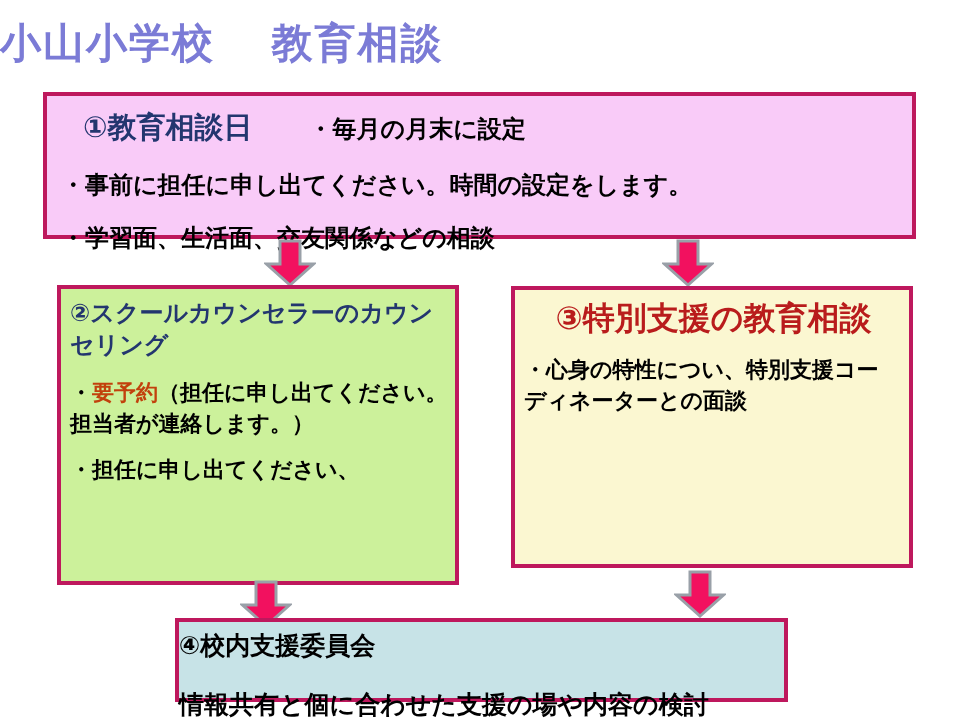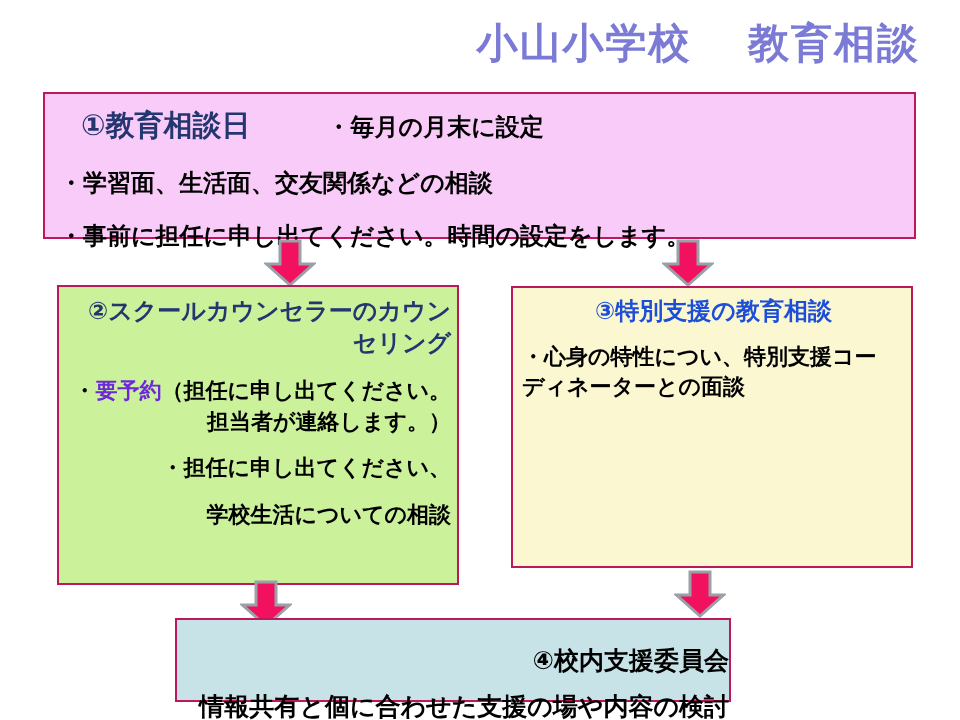--- a/index.html
+++ b/index.html
@@ -3,82 +3,81 @@
 <meta charset="utf-8">
 <style>
   html,body{margin:0;padding:0;background:#fff;}
   #slide{
     position:relative;width:960px;height:720px;background:#ffffff;
     font-family:"Liberation Sans","DejaVu Sans",sans-serif;
     font-weight:bold;color:#000;overflow:hidden;
   }
   
   #title{
-    position:absolute;left:0;top:16px;width:920px;text-align:right;
+    position:absolute;left:0;top:16px;width:920px;text-align:left;
     font-size:41px;color:#7b7bd6;letter-spacing:2px;white-space:pre;
   }
   
-  .box{position:absolute;border:2px solid #be185d;box-sizing:border-box;}
+  .box{position:absolute;border:4px solid #be185d;box-sizing:border-box;}
   .pre{white-space:pre-line;}
   
   #box1{left:43px;top:92px;width:873px;height:147px;background:#f9cbf8;padding:12px 14px 0 14px;}
   #box1 .row1{display:flex;align-items:baseline;}
   #box1 .h{font-size:29px;color:#23366f;margin-left:22px;}
-  #box1 .note{font-size:24px;margin-left:76px;}
+  #box1 .note{font-size:24px;margin-left:56px;}
   #box1 .b{font-size:24px;margin-top:21px;}
   
-  #box2{left:57px;top:285px;width:402px;height:300px;background:#ccf19b;padding:8px 6px 12px 9px;font-size:22px;line-height:1.4;text-align:right;}
+  #box2{left:57px;top:285px;width:402px;height:300px;background:#ccf19b;padding:8px 6px 12px 9px;font-size:22px;line-height:1.4;}
   #box2 .h{font-size:24px;color:#23366f;line-height:1.35;margin-bottom:16px;}
   #box2 p{margin:0 0 16px 0;}
   
   #box3{left:511px;top:286px;width:402px;height:282px;background:#fbf7d1;padding:6px 6px 0 9px;font-size:22px;line-height:1.4;}
-  #box3 .h{font-size:24px;color:#1d4ed8;text-align:center;margin-bottom:14px;}
+  #box3 .h{font-size:32px;color:#b91c1c;text-align:center;margin-bottom:14px;}
   #box3 p{margin:0 0 16px 0;}
-  .red{color:#6d28d9;}
+  .red{color:#c2410c;}
   
-  #box4{left:175px;top:618px;width:556px;height:84px;background:#c7e3e7;text-align:right;padding-top:24px;font-size:25px;}
-  #box4 .l2{margin-top:13px;font-family:Liberation Serif, serif;}
+  #box4{left:175px;top:618px;width:613px;height:84px;background:#c7e3e7;text-align:left;padding-top:7px;font-size:25px;}
+  #box4 .l2{margin-top:26px;font-family:Liberation Serif, serif;}
   
   .arrow{position:absolute;width:52px;height:48px;}
   .arrow path{fill:#f2115f;stroke:#99a0a8;stroke-width:3;}
   #arrowA{left:264px;top:239px;}
   #arrowB{left:662px;top:239px;}
   #arrowC{left:240px;top:580px;}
   #arrowD{left:674px;top:570px;}
 </style>
 </head>
 <body>
 
 <div id="slide">
 
   <div id="title">小山小学校　 教育相談</div>
 
   <div id="box1" class="box">
     <div class="row1">
       <span class="h">①教育相談日</span>
       <span class="note">・毎月の月末に設定</span>
     </div>
+    <div class="b">・事前に担任に申し出てください。時間の設定をします。</div>
     <div class="b">・学習面、生活面、交友関係などの相談</div>
-    <div class="b">・事前に担任に申し出てください。時間の設定をします。</div>
   </div>
 
   <svg id="arrowA" class="arrow" viewBox="0 0 52 48">
     <path d="M16 2 H36 V25 H49.5 L26 46 L2.5 25 H16 Z"></path>
   </svg>
   <svg id="arrowB" class="arrow" viewBox="0 0 52 48">
     <path d="M16 2 H36 V25 H49.5 L26 46 L2.5 25 H16 Z"></path>
   </svg>
 
   <div id="box2" class="box">
     <div class="h pre">②スクールカウンセラーのカウン
 セリング</div>
     <p class="pre"><span>・</span><span class="red">要予約</span><span>（担任に申し出てください。
 担当者が連絡します。）</span></p>
     <p>・担任に申し出てください、</p>
-    <p>　学校生活についての相談</p>
   </div>
 
   <div id="box3" class="box">
     <div class="h">③特別支援の教育相談</div>
     <p class="pre">・心身の特性につい、特別支援コー
 ディネーターとの面談</p>
   </div>
 
   <svg id="arrowC" class="arrow" viewBox="0 0 52 48">
     <path d="M16 2 H36 V25 H49.5 L26 46 L2.5 25 H16 Z"></path>

